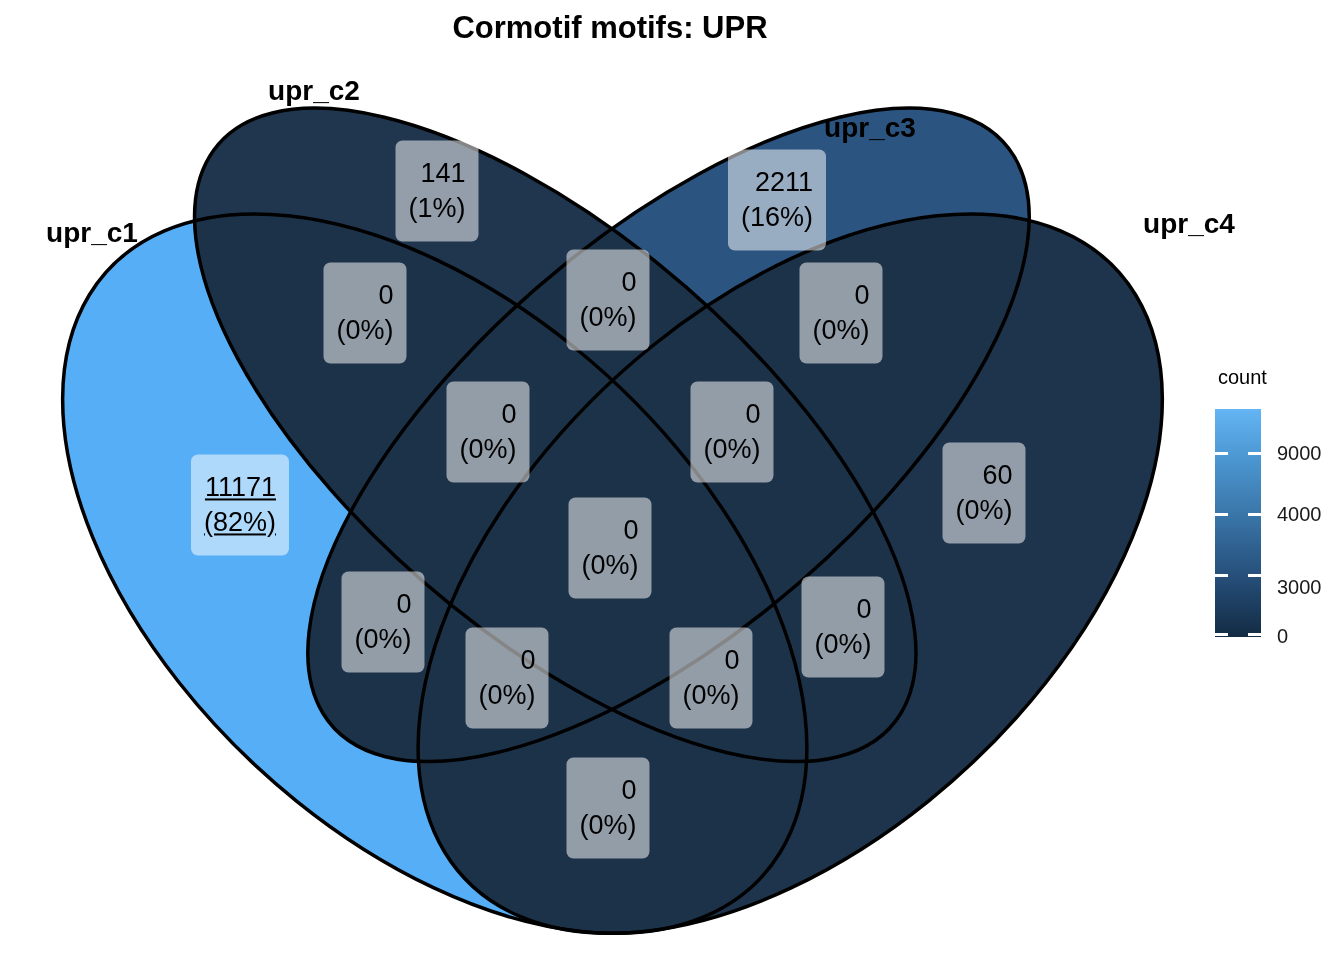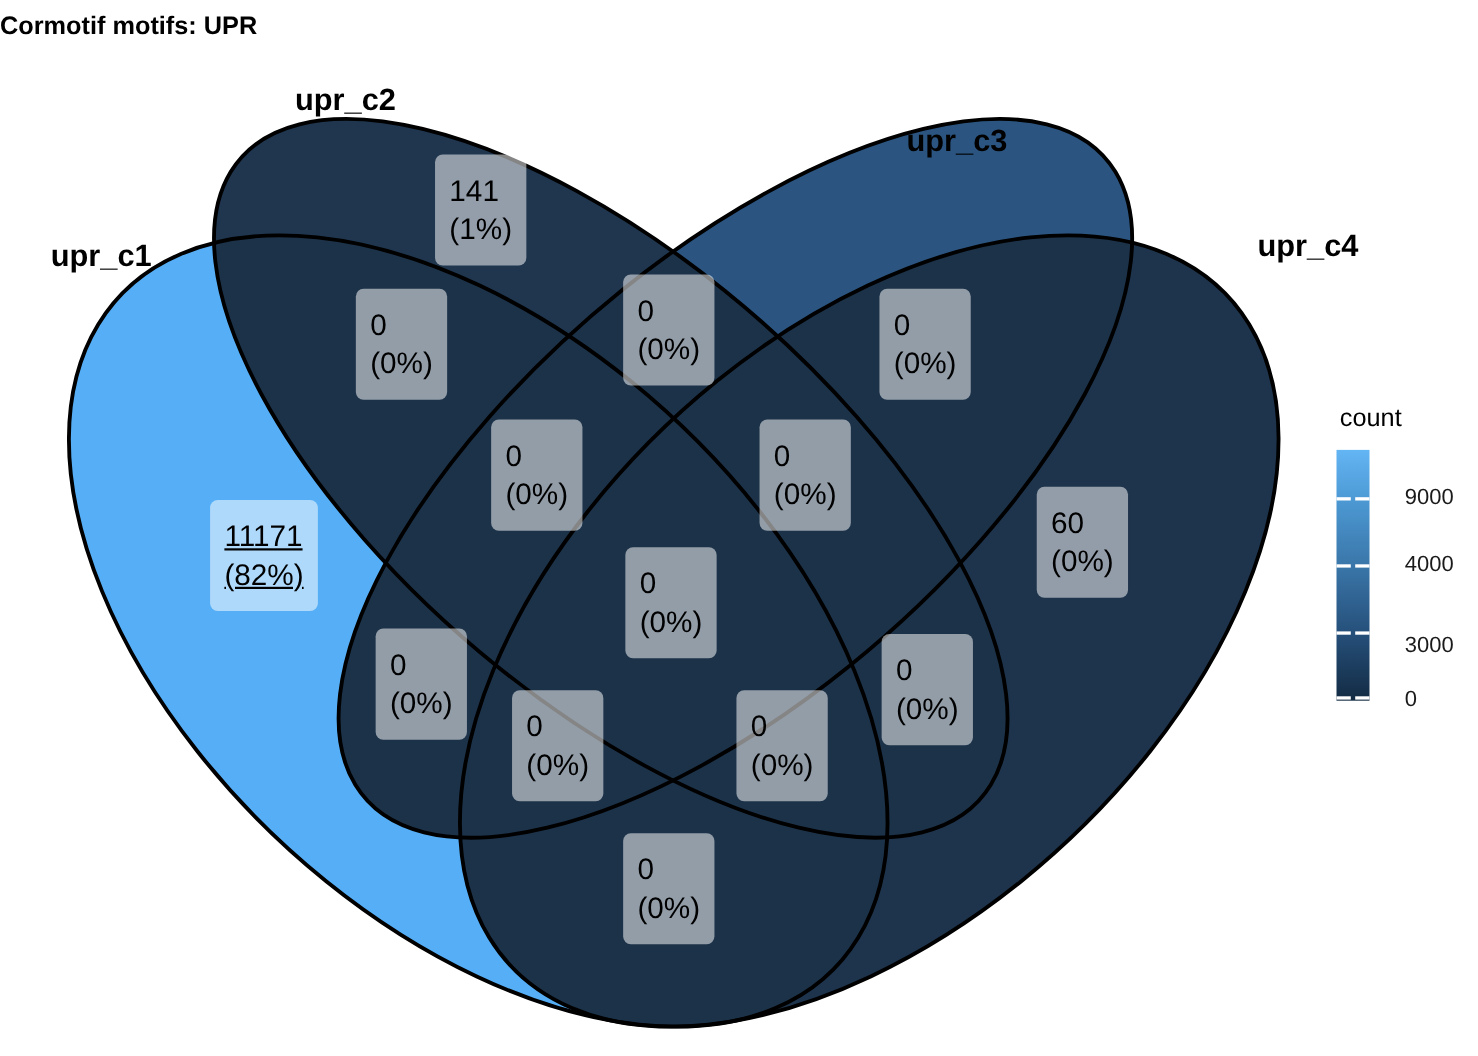--- a/index.html
+++ b/index.html
@@ -2,38 +2,38 @@
 <html><head>
 <meta charset="utf-8">
 <style>
   html,body{margin:0;padding:0;background:#fff;}
   #stage{
     position:relative;width:1344px;height:960px;background:#ffffff;
     font-family:"Liberation Sans", sans-serif;overflow:hidden;
   }
   #venn-svg{position:absolute;left:0;top:0;}
   .chart-title{
-    position:absolute;left:0;top:10px;width:1220px;
-    font-size:23px;font-weight:bold;color:#000;
+    position:absolute;left:0;top:10px;width:1220px;text-align:center;
+    font-size:31px;font-weight:bold;color:#000;
   }
   .set-label{
     position:absolute;transform:translate(-50%,-50%);
     font-size:28px;color:#000;white-space:nowrap;font-weight:bold;
   }
   .region-label{
     position:absolute;transform:translate(-50%,-50%);
     background:rgba(255,255,255,0.52);border-radius:7px;
-    padding:16px 13px;text-align:left;color:#000;
+    padding:16px 13px;text-align:right;color:#000;
     font-size:27px;line-height:1.28;white-space:nowrap;
   }
   .region-label span{display:block;}
   .legend{position:absolute;left:1215px;top:366px;}
-  .legend-title{font-size:23px;color:#000;margin-left:3px;}
+  .legend-title{font-size:20px;color:#000;margin-left:3px;}
   .legend-bar{
-    position:absolute;left:0;top:43px;width:30px;height:228px;
+    position:absolute;left:0;top:43px;width:46px;height:228px;
     background:linear-gradient(to bottom,
       #64B5F4 0%, #4D9AD5 19.3%, #3A76A9 46.1%, #26507B 72.8%, #132B43 100%);
     text-align:right;
   }
   .legend-tick{position:absolute;height:3px;width:13px;background:#ffffff;}
   .legend-tick.left{left:0;}
   .legend-tick.right{right:0;}
   .legend-tick-label{
     position:absolute;left:62px;transform:translateY(-50%);
     font-size:20px;color:#1a1a1a;white-space:nowrap;
@@ -91,20 +91,24 @@
   <div class="set-label" style="left:1189px;top:190px;margin-top:34px;">upr_c4</div>
 
   <div class="region-label" style="left:240px;top:505px;text-decoration:underline;">
     <span>11171</span>
     <span>(82%)</span>
   </div>
   <div class="region-label" style="left:437px;top:191px;">
     <span>141</span>
     <span>(1%)</span>
   </div>
+  <div class="region-label" style="left:777px;top:200px;">
+    <span>2211</span>
+    <span>(16%)</span>
+  </div>
   <div class="region-label" style="left:984px;top:493px;">
     <span>60</span>
     <span>(0%)</span>
   </div>
   <div class="region-label" style="left:365px;top:313px;">
     <span>0</span>
     <span>(0%)</span>
   </div>
   <div class="region-label" style="left:608px;top:300px;">
     <span>0</span>

